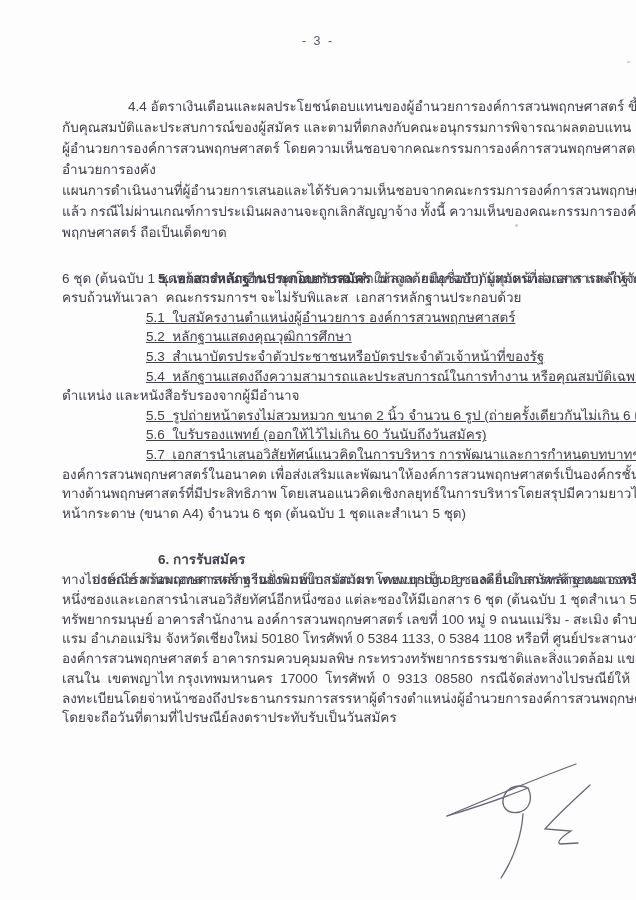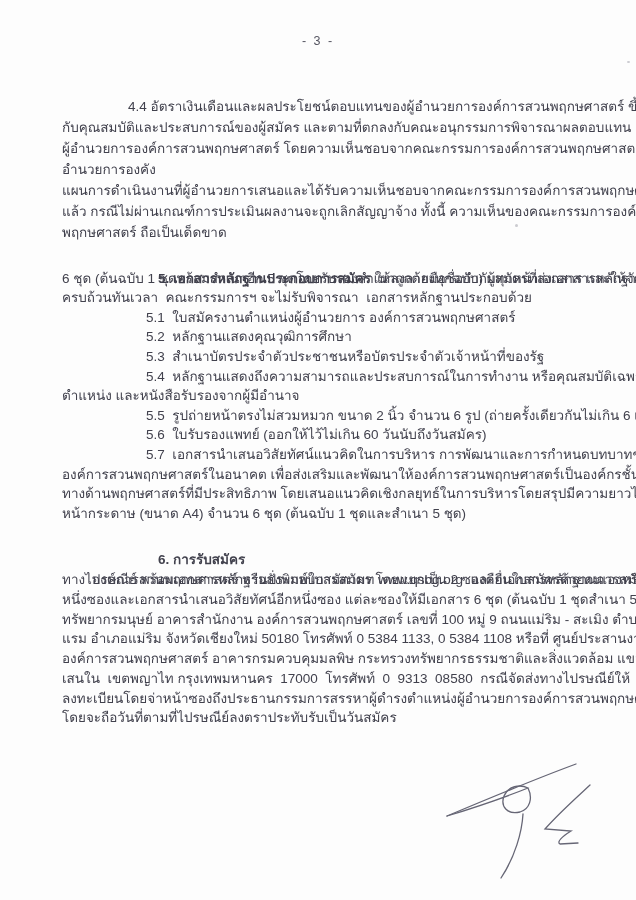--- a/index.html
+++ b/index.html
@@ -29,21 +29,21 @@
     left: 62px;
     width: 524px;
     font-size: 13.5px;
     color: #41414d;
   }
   .blockA .ln { line-height: 21px; height: 21px; }
   .blockB .ln { line-height: 19.6px; height: 19.6px; }
   .blockC .ln { line-height: 19.8px; height: 19.8px; }
   .ln { white-space: pre; overflow: visible; }
   .ia { padding-left: 66px; }   
-  .ib { padding-left: 84px; }   
+  .ib { padding-left: 84px; text-decoration: underline; }   
   .gap6 { margin-top: 6px; }
   .gap8 { margin-top: 7px; }
   .b { font-weight: bold; margin-top: 12px; }
   .link { text-underline-offset: 2px; }
   .signature-wrap {
     position: absolute;
     left: 430px;
     top: 752px;
     width: 206px;
     height: 140px;
@@ -74,21 +74,21 @@
       <div class="ln">แผนการดำเนินงานที่ผู้อำนวยการเสนอและได้รับความเห็นชอบจากคณะกรรมการองค์การสวนพฤกษศาสตร์</div>
       <div class="ln">แล้ว กรณีไม่ผ่านเกณฑ์การประเมินผลงานจะถูกเลิกสัญญาจ้าง ทั้งนี้ ความเห็นของคณะกรรมการองค์การสวน</div>
       <div class="ln">พฤกษศาสตร์ ถือเป็นเด็ดขาด</div>
     </div>
 
     <div class="blockB">
       <div class="ln ia gap6">
         <span class="b">5. เอกสารหลักฐานประกอบการสมัคร</span><span> ให้ลงลายมือชื่อกำกับทุกหน้าเอกสาร และให้จัดทำเอกสาร</span>
       </div>
       <div class="ln">6 ชุด (ต้นฉบับ 1 ชุดพร้อมสำเนาอีก 5 ชุดโดยรับรองสำเนาถูกต้องทุกฉบับ) ผู้สมัครที่ส่งเอกสารหลักฐานไม่</div>
-      <div class="ln">ครบถ้วนทันเวลา  คณะกรรมการฯ จะไม่รับพิจารณา  เอกสารหลักฐานประกอบด้วย</div>
+      <div class="ln">ครบถ้วนทันเวลา  คณะกรรมการฯ จะไม่รับพิและส  เอกสารหลักฐานประกอบด้วย</div>
       <div class="ln ib">5.1  ใบสมัครงานตำแหน่งผู้อำนวยการ องค์การสวนพฤกษศาสตร์</div>
       <div class="ln ib">5.2  หลักฐานแสดงคุณวุฒิการศึกษา</div>
       <div class="ln ib">5.3  สำเนาบัตรประจำตัวประชาชนหรือบัตรประจำตัวเจ้าหน้าที่ของรัฐ</div>
       <div class="ln ib">5.4  หลักฐานแสดงถึงความสามารถและประสบการณ์ในการทำงาน หรือคุณสมบัติเฉพาะ</div>
       <div class="ln">ตำแหน่ง และหนังสือรับรองจากผู้มีอำนาจ</div>
       <div class="ln ib">5.5  รูปถ่ายหน้าตรงไม่สวมหมวก ขนาด 2 นิ้ว จำนวน 6 รูป (ถ่ายครั้งเดียวกันไม่เกิน 6 เดือน)</div>
       <div class="ln ib">5.6  ใบรับรองแพทย์ (ออกให้ไว้ไม่เกิน 60 วันนับถึงวันสมัคร)</div>
       <div class="ln ib">5.7  เอกสารนำเสนอวิสัยทัศน์แนวคิดในการบริหาร การพัฒนาและการกำหนดบทบาทของ</div>
       <div class="ln">องค์การสวนพฤกษศาสตร์ในอนาคต เพื่อส่งเสริมและพัฒนาให้องค์การสวนพฤกษศาสตร์เป็นองค์กรชั้นนำ</div>
       <div class="ln">ทางด้านพฤกษศาสตร์ที่มีประสิทธิภาพ โดยเสนอแนวคิดเชิงกลยุทธ์ในการบริหารโดยสรุปมีความยาวไม่เกิน 2</div>

